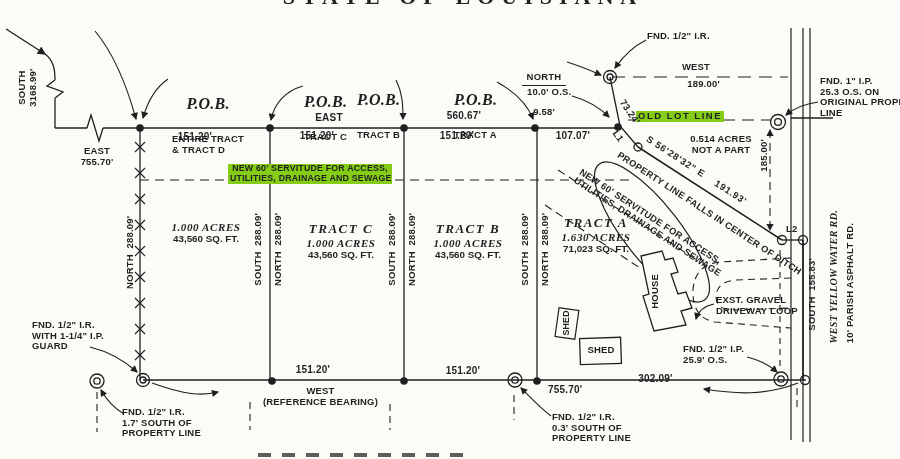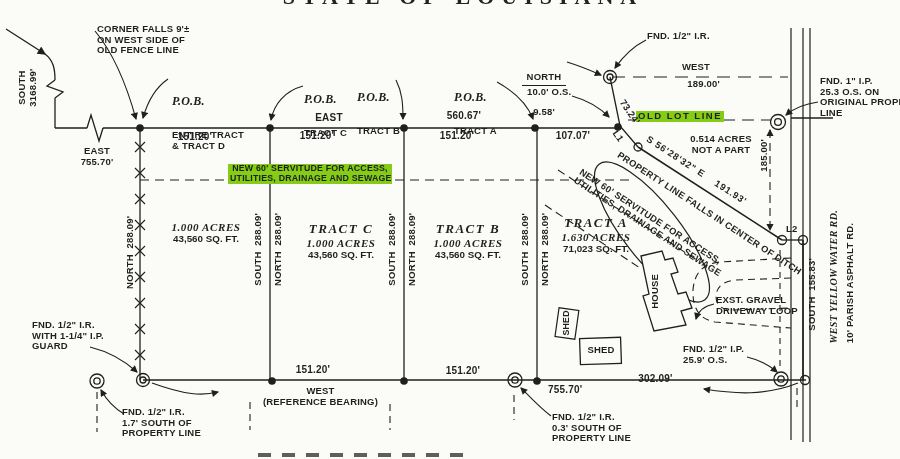--- a/index.html
+++ b/index.html
@@ -6,21 +6,21 @@
   .canvas{position:relative;width:900px;height:459px;background:#fbfbf8;overflow:hidden;
           font-family:"Liberation Sans",sans-serif;color:#1f1f1f;}
   svg{position:absolute;left:0;top:0;}
   .lbl{position:absolute;font-size:9.5px;font-weight:700;line-height:1.12;
        letter-spacing:.2px;white-space:pre;color:#1f1f1f;}
   .ctr{text-align:center;}
   .bg{background:#84cc16;padding:0 2px;}
   .rot{transform:rotate(-90deg);}
   .sm{font-size:8.8px;}
   .dim{font-size:10px;}
-  .pob-word{font-family:"Liberation Serif",serif;font-style:italic;font-weight:700;font-size:12px;}
+  .pob-word{font-family:"Liberation Serif",serif;font-style:italic;font-weight:700;font-size:16px;text-align:center;}
   .underline{border-bottom:1.3px solid #1f1f1f;padding-bottom:2px;}
   .tract{position:absolute;text-align:center;width:120px;}
   .tract-name{font-family:"Liberation Serif",serif;font-style:italic;font-weight:700;
               font-size:13px;letter-spacing:1.5px;white-space:pre;}
   .tract-acres{font-family:"Liberation Serif",serif;font-style:italic;font-weight:700;
                font-size:11px;letter-spacing:.6px;white-space:pre;}
   .tract-sqft{font-size:9.8px;font-weight:700;white-space:pre;}
   .diag{position:absolute;font-size:9.3px;font-weight:700;white-space:pre;
         transform-origin:left top;transform:rotate(33deg);letter-spacing:.3px;}
   .road-serif{font-family:"Liberation Serif",serif;font-style:italic;font-weight:700;font-size:10px;letter-spacing:.4px;}
@@ -145,23 +145,20 @@
       <circle cx="610" cy="77" r="6.5"></circle>
         <circle cx="610" cy="77" r="3"></circle>
       <circle cx="778" cy="122" r="7.5"></circle>
         <circle cx="778" cy="122" r="3.4"></circle>
       <circle cx="638" cy="147" r="4"></circle>
       <circle cx="782" cy="240" r="4.5"></circle>
       <circle cx="803" cy="240" r="4.5"></circle>
     </g>
   </svg>
 
-  <div class="lbl" style="left:97px;top:24px;">CORNER FALLS 9'±
-ON WEST SIDE OF
-OLD FENCE LINE</div>
   <div class="lbl rot ctr" style="left:0px;top:77px;width:56px;">SOUTH
 3168.99'</div>
   <div class="lbl ctr" style="left:75px;top:146px;width:44px;">EAST
 755.70'</div>
 
   <div class="lbl" style="left:172px;top:74px;">
     <div class="pob-word">P.O.B.</div>
     <div>ENTIRE TRACT
 &amp; TRACT D</div>
   </div>

